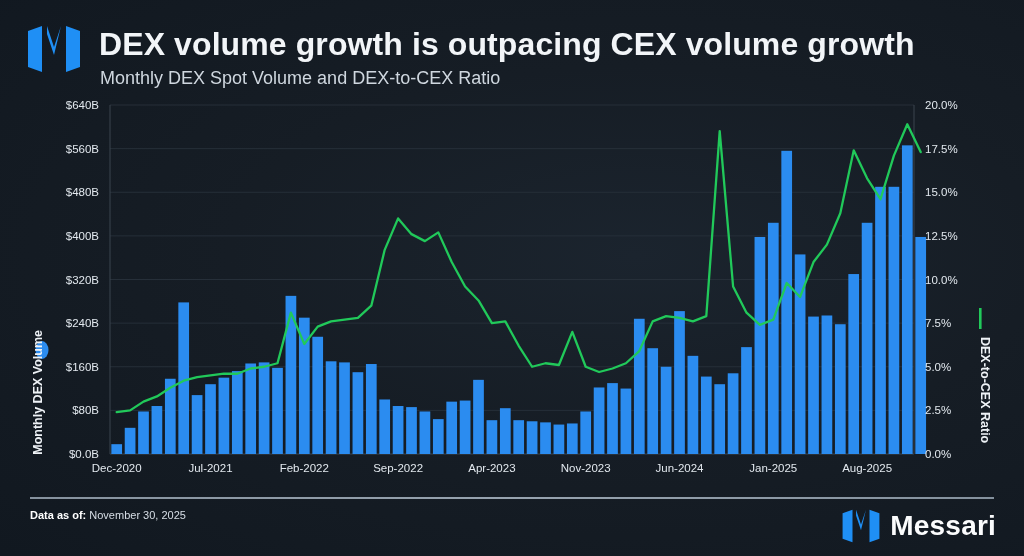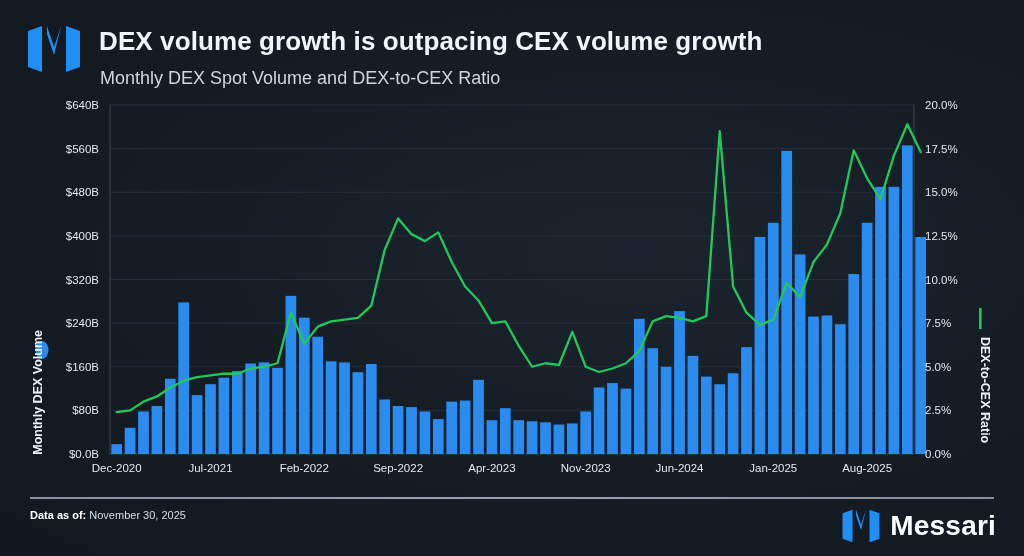--- a/index.html
+++ b/index.html
@@ -14,21 +14,21 @@
     background:
       radial-gradient(900px 420px at 62% 46%, #1b242e 0%, #161d25 45%, #111820 100%),
       linear-gradient(145deg,#10161d 0%,#161e27 55%,#0f141b 100%);
   }
 
   
   .header{position:absolute;left:0;top:0;width:1024px;height:92px;}
   .logo-mark{position:absolute;left:26px;top:25px;width:56px;height:48px;}
   .title{
     position:absolute;left:99px;top:26px;
-    font-size:26px;font-weight:700;color:#f2f5f8;letter-spacing:.1px;
+    font-size:32px;font-weight:700;color:#f2f5f8;letter-spacing:.1px;
     white-space:nowrap;
   }
   .subtitle{
     position:absolute;left:100px;top:68px;
     font-size:18px;font-weight:400;color:#cfd7df;white-space:nowrap;
   }
 
   
   .chart-wrap{position:absolute;left:0;top:92px;width:1024px;height:388px;}
   svg.chart{display:block;}

